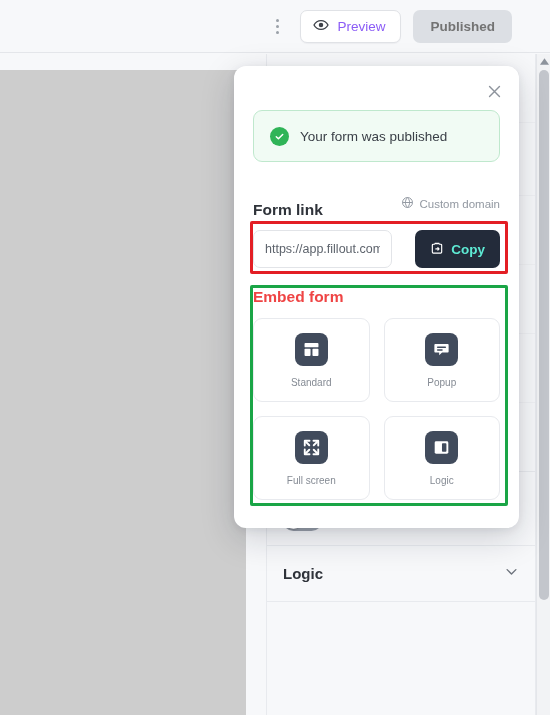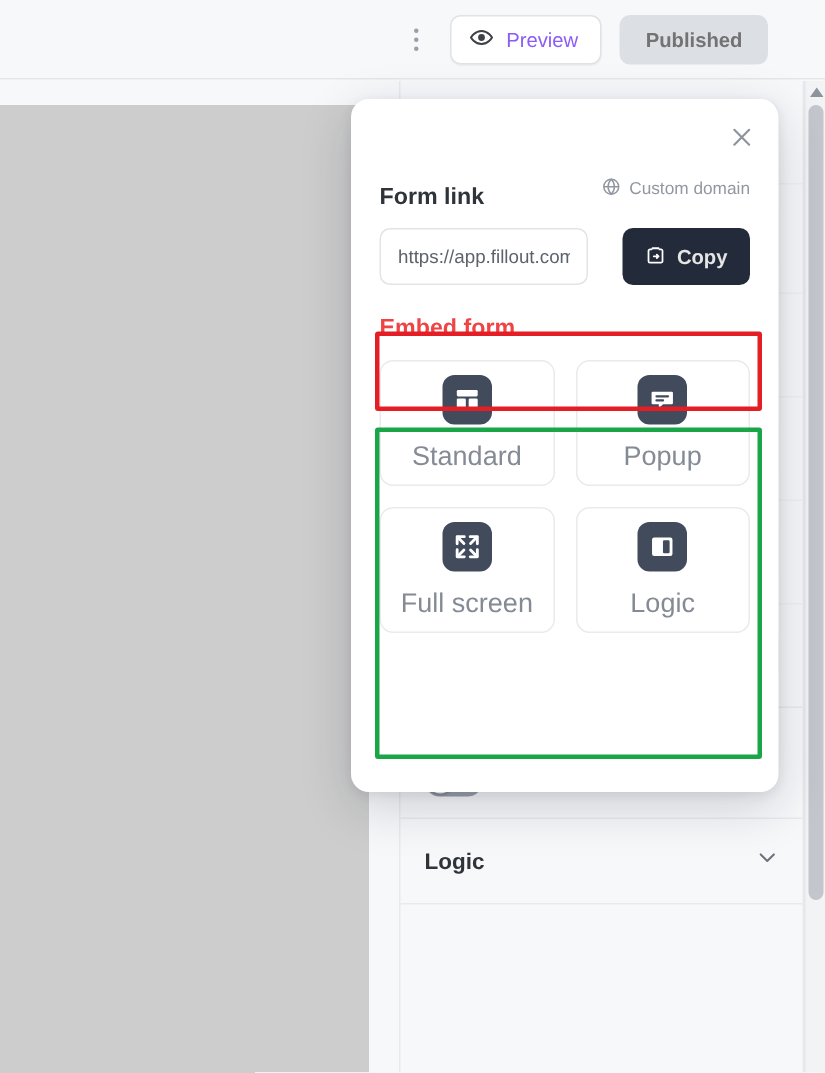--- a/index.html
+++ b/index.html
@@ -265,21 +265,21 @@
   }
   .copy-btn {
     display: flex;
     align-items: center;
     gap: 7px;
     height: 38px;
     padding: 0 15px;
     background: #232b3a;
     border: none;
     border-radius: 7px;
-    color: #e5e5e5;
+    color: #5eead4;
     font-size: 13.5px;
     font-weight: 700;
     cursor: pointer;
     font-family: "Liberation Sans", sans-serif;
     flex: 0 0 auto;
   }
 
   .embed-title {
     font-size: 15.5px;
     font-weight: 700;
@@ -298,21 +298,21 @@
     border: 1px solid #e8eaee;
     border-radius: 9px;
     display: flex;
     flex-direction: column;
     align-items: center;
     justify-content: center;
     gap: 11px;
     cursor: pointer;
   }
   .embed-card .cap {
-    font-size: 18px;
+    font-size: 10px;
     color: #858b94;
   }
   .glyph-box {
     width: 33px; height: 33px;
     border-radius: 8px;
     background: #414b5c;
     display: flex;
     align-items: center;
     justify-content: center;
   }
@@ -405,20 +405,28 @@
   <div class="modal">
 
     <div class="modal-close">
       <svg width="17" height="17" viewBox="0 0 24 24" fill="none">
         <path d="M5 5l14 14M19 5L5 19" stroke="#8d939c" stroke-width="2" stroke-linecap="round"></path>
       </svg>
     </div>
 
     <div class="modal-body">
 
+      <div class="success-banner">
+        <span class="check-circle">
+          <svg width="11" height="11" viewBox="0 0 24 24" fill="none">
+            <path d="M5 12.5l4.6 4.5L19 7.5" stroke="#ffffff" stroke-width="3.2" stroke-linecap="round" stroke-linejoin="round"></path>
+          </svg>
+        </span>
+        <span class="msg">Your form was published</span>
+      </div>
 
       <div class="section-row">
         <span class="section-title">Form link</span>
         <span class="custom-domain">
           <span>
             <svg width="13" height="13" viewBox="0 0 24 24" fill="none">
               <circle cx="12" cy="12" r="9.2" stroke="#9298a1" stroke-width="1.8"></circle>
               <path d="M2.8 12h18.4M12 2.8c2.6 2.7 3.9 6 3.9 9.2s-1.3 6.5-3.9 9.2c-2.6-2.7-3.9-6-3.9-9.2S9.4 5.5 12 2.8Z" stroke="#9298a1" stroke-width="1.8"></path>
             </svg>
           </span>

